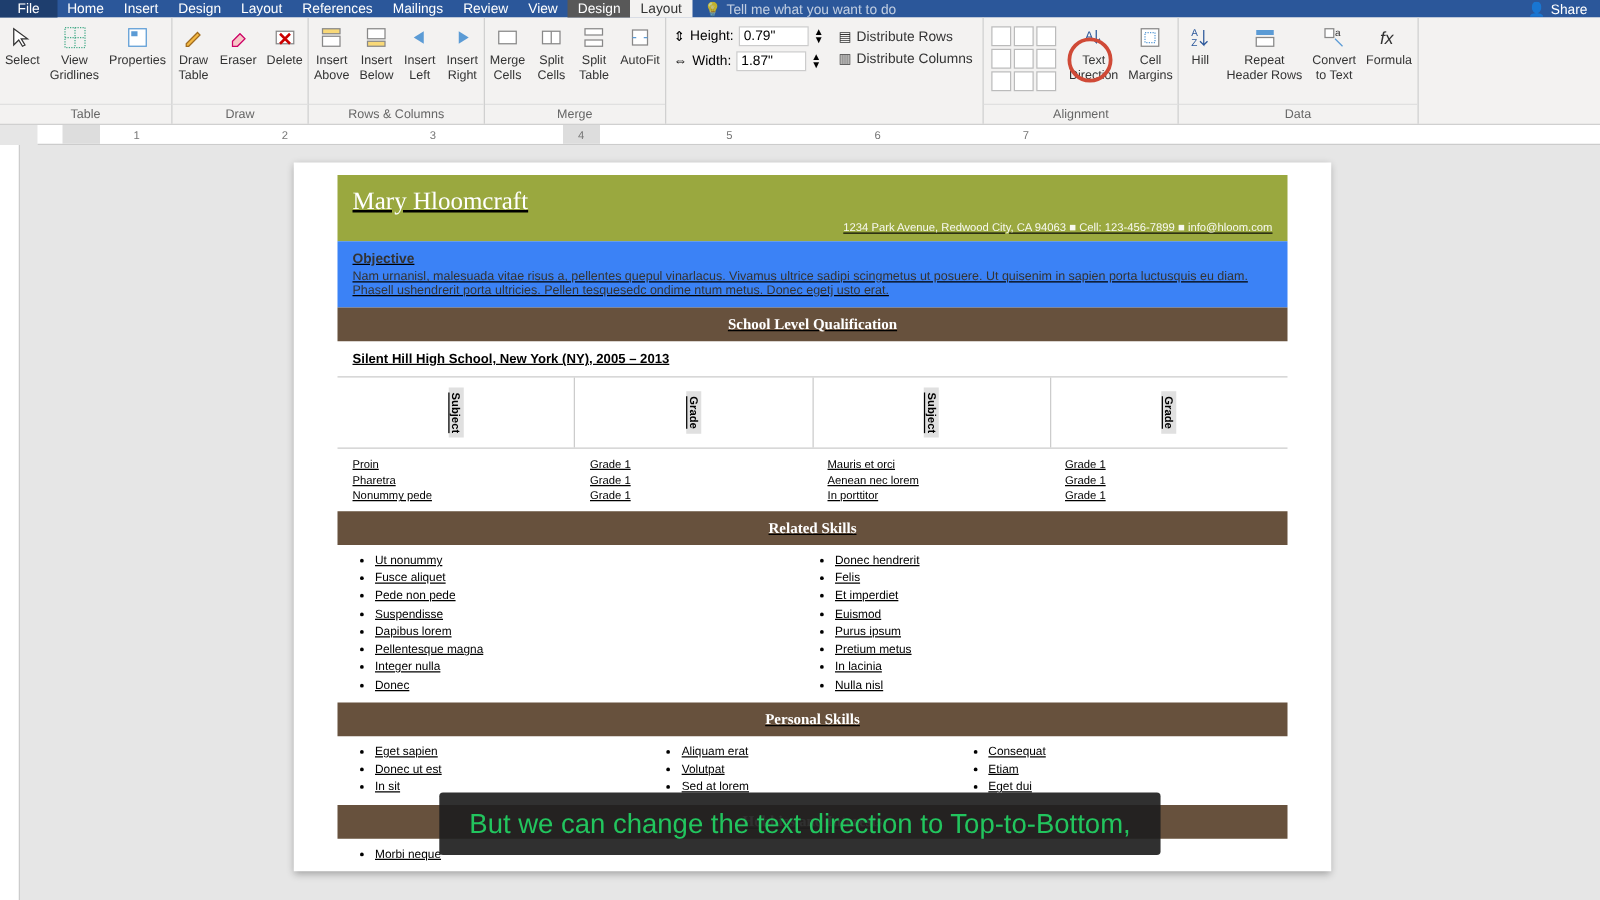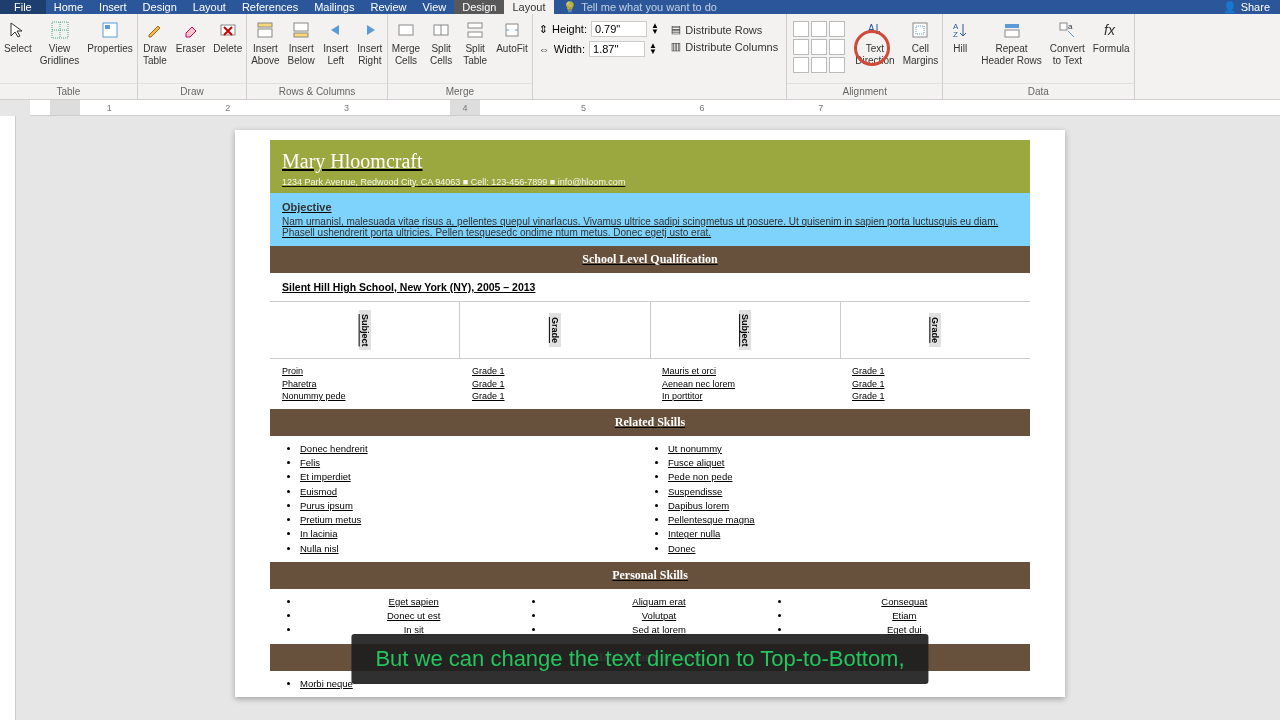--- a/index.html
+++ b/index.html
@@ -1,18 +1,18 @@
 <!DOCTYPE html>
 <html><head>
 <meta charset="utf-8">
 <style>
 * { margin: 0; padding: 0; box-sizing: border-box; font-family: 'Segoe UI', Arial, sans-serif; }
 body { background: #e6e6e6; width: 1280px; height: 720px; overflow: hidden; position: relative; }
 
-.ribbon-tabs { background: #2b579a; height: 14px; display: flex; align-items: center; color: #fff; font-size: 11px; }
+.ribbon-tabs { background: #2b579a; height: 14px; display: flex; align-items: flex-end; color: #fff; font-size: 11px; }
 .ribbon-tabs .tab { padding: 0 8px; height: 14px; line-height: 14px; cursor: pointer; }
 .ribbon-tabs .tab.active { background: #f3f2f1; color: #2b579a; }
 .ribbon-tabs .tab.file { background: #1e3e6e; padding: 0 14px; }
 .ribbon-tabs .tab.contextual { background: #585858; }
 .ribbon-tabs .tab.contextual.active { background: #f3f2f1; color: #333; }
 .ribbon-tabs .tell-me { color: #fff; opacity: .7; margin-left: 10px; display: flex; align-items: center; gap: 4px; }
 .ribbon-tabs .share { margin-left: auto; margin-right: 10px; color: #fff; display: flex; align-items: center; gap: 4px; }
 
 .ribbon { background: #f3f2f1; height: 86px; display: flex; border-bottom: 1px solid #d0d0d0; }
 .group { border-right: 1px solid #d0d0d0; display: flex; flex-direction: column; align-items: center; justify-content: space-between; padding: 3px 0 0 0; }
@@ -38,42 +38,42 @@
 .ruler-h { background: #fff; height: 16px; margin-left: 30px; border-bottom: 1px solid #ccc; display: flex; align-items: center; justify-content: center; font-size: 9px; color: #777; position: relative; }
 .ruler-h .ruler-content { width: 830px; height: 100%; background: linear-gradient(90deg, #ddd 0 30px, #fff 30px 400px, #ddd 400px 430px, #fff 430px); display: flex; align-items: center; justify-content: space-around; position: relative; left: -190px; }
 .ruler-v { position: absolute; left: 0; top: 116px; width: 16px; bottom: 0; background: #fff; border-right: 1px solid #ccc; }
 
 .workspace { position: absolute; left: 30px; right: 10px; top: 116px; bottom: 0; overflow: hidden; background: #e6e6e6; }
 .page { width: 830px; background: #fff; margin: 14px auto 30px auto; box-shadow: 0 2px 6px rgba(0,0,0,.3); padding: 0; position: relative; }
 .doc { margin: 0 auto; width: 760px; padding-top: 10px; text-decoration: underline; }
 
 .hdr-olive { background: #9aa83f; color: #fff; padding: 10px 12px 6px 12px; }
 .hdr-olive .name { font-family: Georgia, serif; font-size: 20px; }
-.hdr-olive .contact { font-size: 9px; margin-top: 4px; opacity: .92; }
-
-.obj-block { background: #7dd3fc; padding: 8px 12px; font-size: 10px; color: #333; }
+.hdr-olive .contact { font-size: 9px; margin-top: 4px; opacity: .92; text-align: right; }
+
+.obj-block { background: #3b82f6; padding: 8px 12px; font-size: 10px; color: #333; }
 .obj-block .h { font-weight: bold; margin-bottom: 3px; font-size: 11px; }
 
 .sec-bar { background: #67513d; color: #fff; font-family: Georgia, serif; font-size: 12px; font-weight: bold; padding: 6px 12px; text-align: center; }
 
 .school-line { font-size: 10.5px; font-weight: bold; padding: 8px 12px; }
 
 .grades-table { display: flex; border-top: 1px solid #ccc; border-bottom: 1px solid #ccc; }
 .grades-table .col { flex: 1; border-right: 1px solid #ccc; display: flex; align-items: center; justify-content: center; height: 56px; }
 .grades-table .col:last-child { border-right: none; }
 .vtext { writing-mode: vertical-rl; font-size: 9px; font-weight: bold; background: #e0e0e0; padding: 4px 1px; }
 
 .grades-vals { display: flex; font-size: 9px; padding: 4px 0; }
 .grades-vals .c { flex: 1; padding: 2px 12px; }
 .grades-vals .c div { line-height: 1.4; }
 
 .skills-block { display: flex; padding: 6px 12px; font-size: 9.5px; }
 .skills-block ul { list-style: disc; padding-left: 18px; flex: 1; }
 .skills-block ul li { line-height: 1.5; }
-.skills-3col ul { flex: 1; text-align: center; }
+.skills-3col ul { flex: 1; }
 
 .caption { position: absolute; left: 50%; bottom: 36px; transform: translateX(-50%); background: rgba(30,30,30,.92); color: #22c55e; font-size: 22px; padding: 12px 24px; border-radius: 3px; white-space: nowrap; }
 
 .collapse-caret { position: absolute; right: 6px; top: 104px; font-size: 10px; color: #666; cursor: pointer; }
 
 svg { display: block; }
 </style>
 </head>
 <body>
 
@@ -434,40 +434,40 @@
         </div>
         <div class="c">
           <div>Grade 1</div>
           <div>Grade 1</div>
           <div>Grade 1</div>
         </div>
       </div>
 
       <div class="sec-bar">Related Skills</div>
       <div class="skills-block">
+        <ul id="related-left">
+            <li>Ut nonummy</li>
+            <li>Fusce aliquet</li>
+            <li>Pede non pede</li>
+            <li>Suspendisse</li>
+            <li>Dapibus lorem</li>
+            <li>Pellentesque magna</li>
+            <li>Integer nulla</li>
+            <li>Donec</li>
+          </ul>
         <ul id="related-right">
             <li>Donec hendrerit</li>
             <li>Felis</li>
             <li>Et imperdiet</li>
             <li>Euismod</li>
             <li>Purus ipsum</li>
             <li>Pretium metus</li>
             <li>In lacinia</li>
             <li>Nulla nisl</li>
           </ul>
-        <ul id="related-left">
-            <li>Ut nonummy</li>
-            <li>Fusce aliquet</li>
-            <li>Pede non pede</li>
-            <li>Suspendisse</li>
-            <li>Dapibus lorem</li>
-            <li>Pellentesque magna</li>
-            <li>Integer nulla</li>
-            <li>Donec</li>
-          </ul>
       </div>
 
       <div class="sec-bar">Personal Skills</div>
       <div class="skills-block skills-3col">
         <ul id="personal-1">
             <li>Eget sapien</li>
             <li>Donec ut est</li>
             <li>In sit</li>
           </ul>
         <ul id="personal-3">

